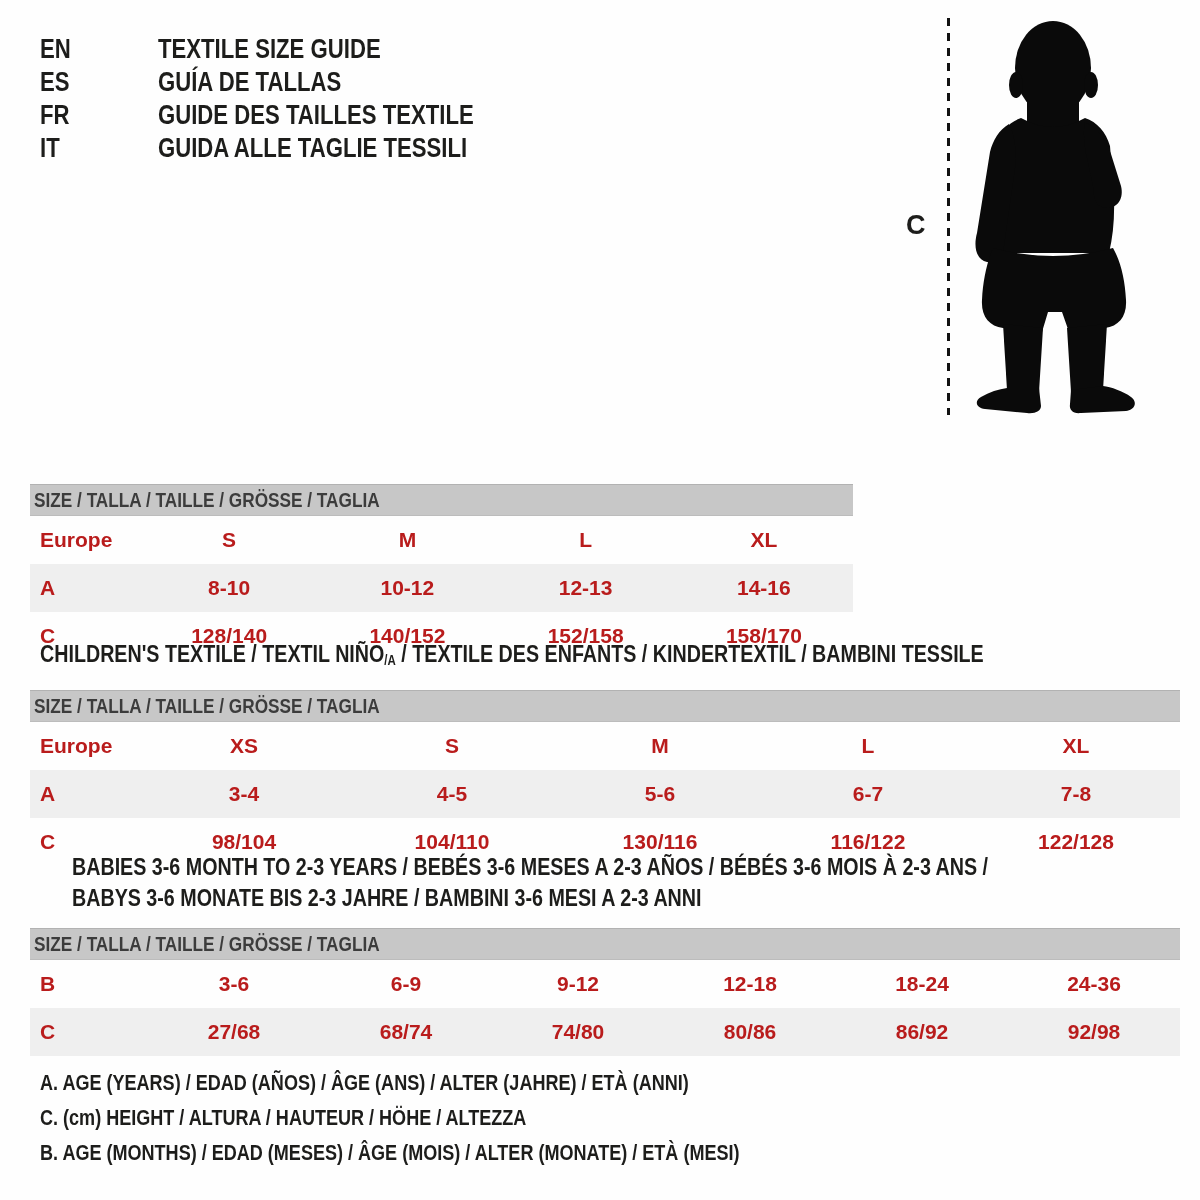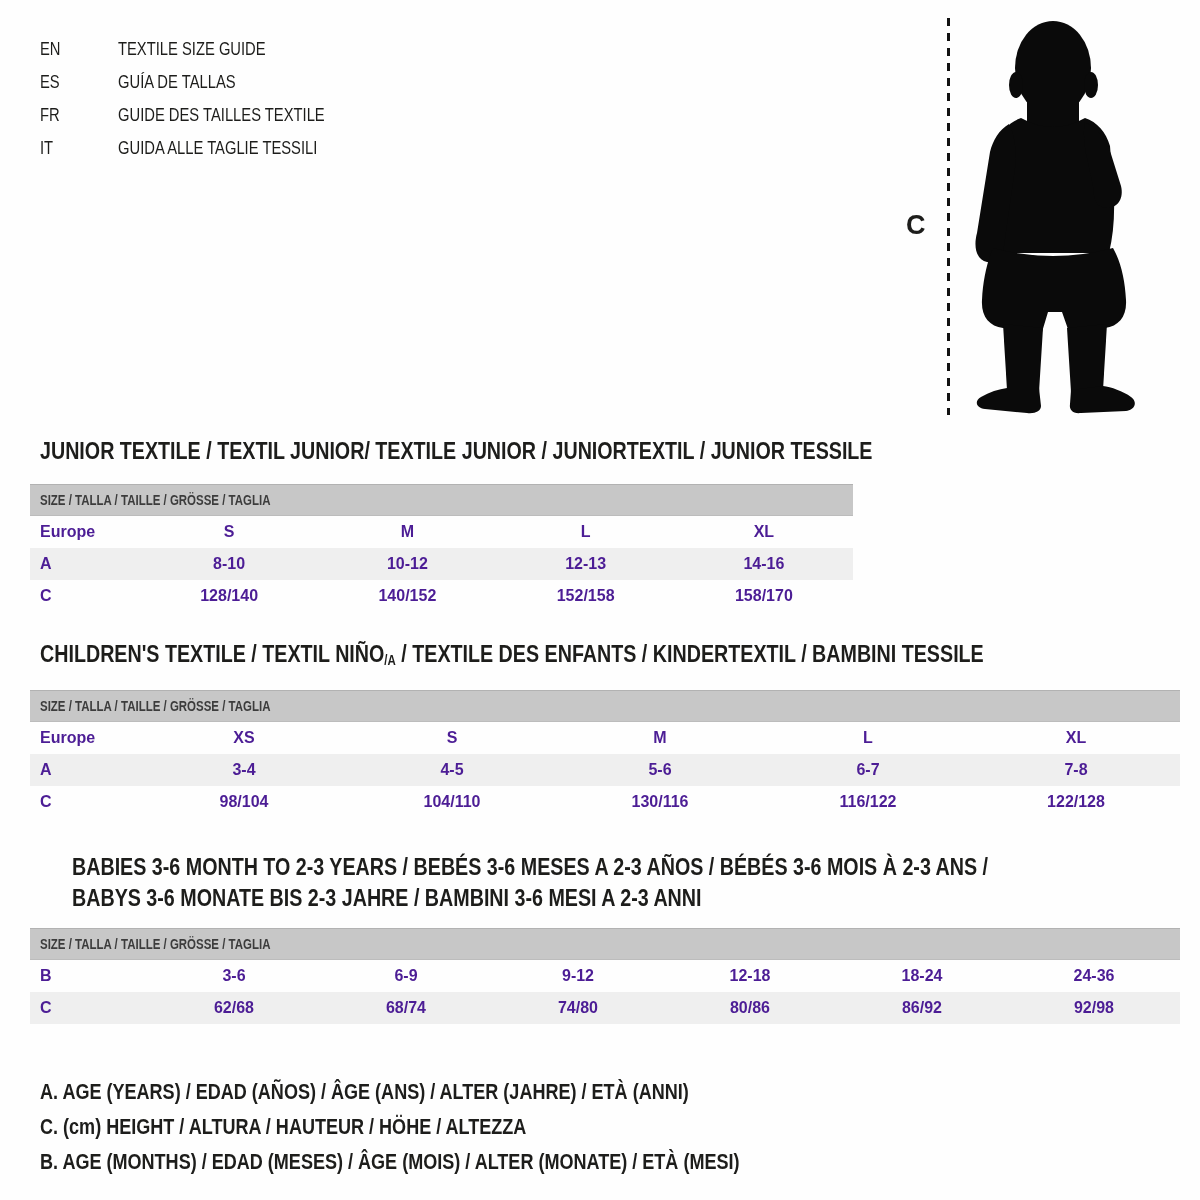--- a/index.html
+++ b/index.html
@@ -5,21 +5,21 @@
   html,body{margin:0;padding:0;background:#ffffff;}
   .canvas{
     position:relative;width:1200px;height:1200px;background:#fefefe;
     font-family:"Liberation Sans", sans-serif;color:var(--text,#1d1d1b);
     overflow:hidden;
   }
   .cond{display:inline-block;transform:scaleX(0.82);transform-origin:0 50%;white-space:nowrap;}
 
   
   .lang-list{position:absolute;left:40px;top:33px;}
-  .lang-row{height:33px;display:flex;align-items:center;font-weight:normal;font-size:18px;}
+  .lang-row{height:33px;display:flex;align-items:center;font-weight:bold;font-size:27px;gap:40px;}
   .lang-code{width:78px;flex:0 0 78px;}
   .lang-code .cond, .lang-label .cond{letter-spacing:0;}
 
   
   .dash-line{
     position:absolute;left:947px;top:18px;width:3px;height:397px;
     background:repeating-linear-gradient(180deg,#121212 0px,#121212 8px,transparent 8px,transparent 15px);
   }
   .measure-label{position:absolute;left:906px;top:210px;font-size:27px;font-weight:bold;}
   .silhouette{position:absolute;left:963px;top:18px;}
@@ -31,31 +31,31 @@
   #babies-title{top:851px;line-height:31px;margin-left:32px;}
   .subA{font-size:14px;vertical-align:-3px;letter-spacing:0;}
 
   
   .size-table{position:absolute;border-collapse:collapse;table-layout:fixed;font-weight:bold;}
   #junior-table{left:30px;top:484px;width:823px;}
   #children-table{left:30px;top:690px;width:1150px;}
   #babies-table{left:30px;top:928px;width:1150px;}
   .size-table td{padding:0;vertical-align:middle;}
   tr.band td{
-    background:var(--band-bg,#c7c7c7);height:30px;font-size:14px;color:#3c3c3c;
-    padding-left:10px;border-top:1px solid #b2b2b2;border-bottom:1px solid #bcbcbc;
+    background:var(--band-bg,#c7c7c7);height:30px;font-size:21px;color:#3c3c3c;
+    padding-left:4px;border-top:1px solid #b2b2b2;border-bottom:1px solid #bcbcbc;
   }
-  tr.r td{height:32px;font-size:16px;color:#4c1d95;}
+  tr.r td{height:48px;font-size:21px;color:#b91c1c;}
   tr.stripe td{background:var(--stripe-bg,#efefef);}
   td.rl{text-align:left;padding-left:10px;font-size:22px;color:#222;}
   td.val{text-align:center;}
 
   
   .legend{position:absolute;left:40px;top:1070px;font-size:22px;font-weight:bold;}
-  .legend-line{height:35px;display:flex;align-items:flex-end;}
+  .legend-line{height:35px;display:flex;align-items:flex-start;}
 </style>
 </head>
 <body>
 
 <div class="canvas">
 
   <div class="lang-list">
     <div class="lang-row">
       <span class="lang-code"><span class="cond">EN</span></span>
       <span class="lang-label"><span class="cond">TEXTILE SIZE GUIDE</span></span>
@@ -86,23 +86,20 @@
       <path d="M46 106 C36 112 30 122 27 134 L14 215 C10 230 14 242 24 244 C33 246 40 238 41 228 L52 150 C54 136 52 118 46 106 Z"></path>
       <path d="M122 104 C134 110 143 122 148 136 L158 168 C161 180 155 190 144 190 C135 190 130 182 131 173 L124 140 C121 128 120 112 122 104 Z"></path>
       <path d="M30 230 Q90 246 150 230 C158 244 162 262 163 282 C164 298 156 308 142 310 L106 314 L99 294 L85 294 L79 314 L40 310 C26 308 18 298 19 282 C20 262 24 244 30 230 Z"></path>
       <path d="M40 306 L80 310 L76 374 L44 372 Z"></path>
       <path d="M104 310 L144 306 L140 372 L108 374 Z"></path>
       <path d="M44 370 L76 370 L78 388 C78 393 72 396 64 395 L22 391 C13 390 11 383 18 379 C26 374 36 371 44 370 Z"></path>
       <path d="M108 372 L140 368 C148 369 160 373 168 379 C175 384 172 392 163 393 L118 395 C110 396 106 392 107 386 Z"></path>
     </g>
   </svg>
 
-  <h2 class="sec-title" id="junior-title">
-    <span class="cond">JUNIOR TEXTILE / TEXTIL JUNIOR/ TEXTILE JUNIOR / JUNIORTEXTIL / JUNIOR TESSILE</span>
-  </h2>
   <table class="size-table" id="junior-table">
     <colgroup>
         <col style="width:110px">
         <col>
         <col>
         <col>
         <col>
       </colgroup>
     <tbody>
         <tr class="band">
@@ -197,21 +194,21 @@
       <td class="rl">B</td>
       <td class="val">3-6</td>
       <td class="val">6-9</td>
       <td class="val">9-12</td>
       <td class="val">12-18</td>
       <td class="val">18-24</td>
       <td class="val">24-36</td>
     </tr>
     <tr class="r stripe">
       <td class="rl">C</td>
-      <td class="val">62/68</td>
+      <td class="val">27/68</td>
       <td class="val">68/74</td>
       <td class="val">74/80</td>
       <td class="val">80/86</td>
       <td class="val">86/92</td>
       <td class="val">92/98</td>
     </tr>
   </tbody>
     </table>
 
   <div class="legend">

